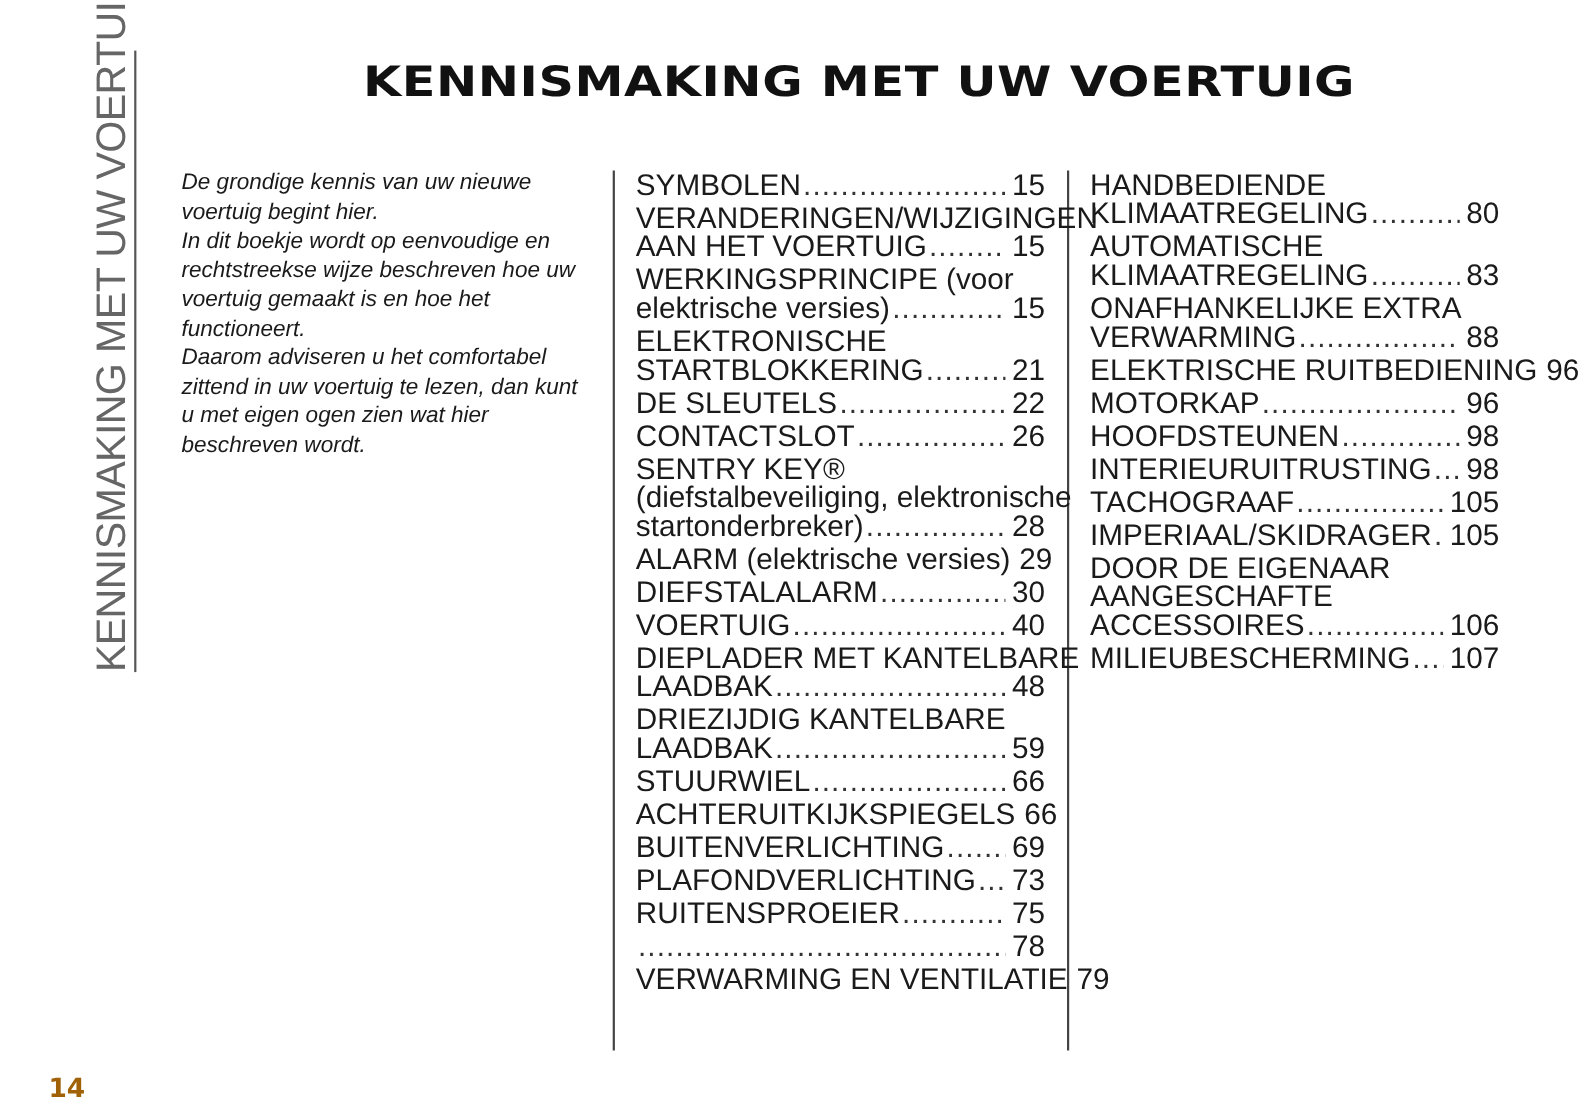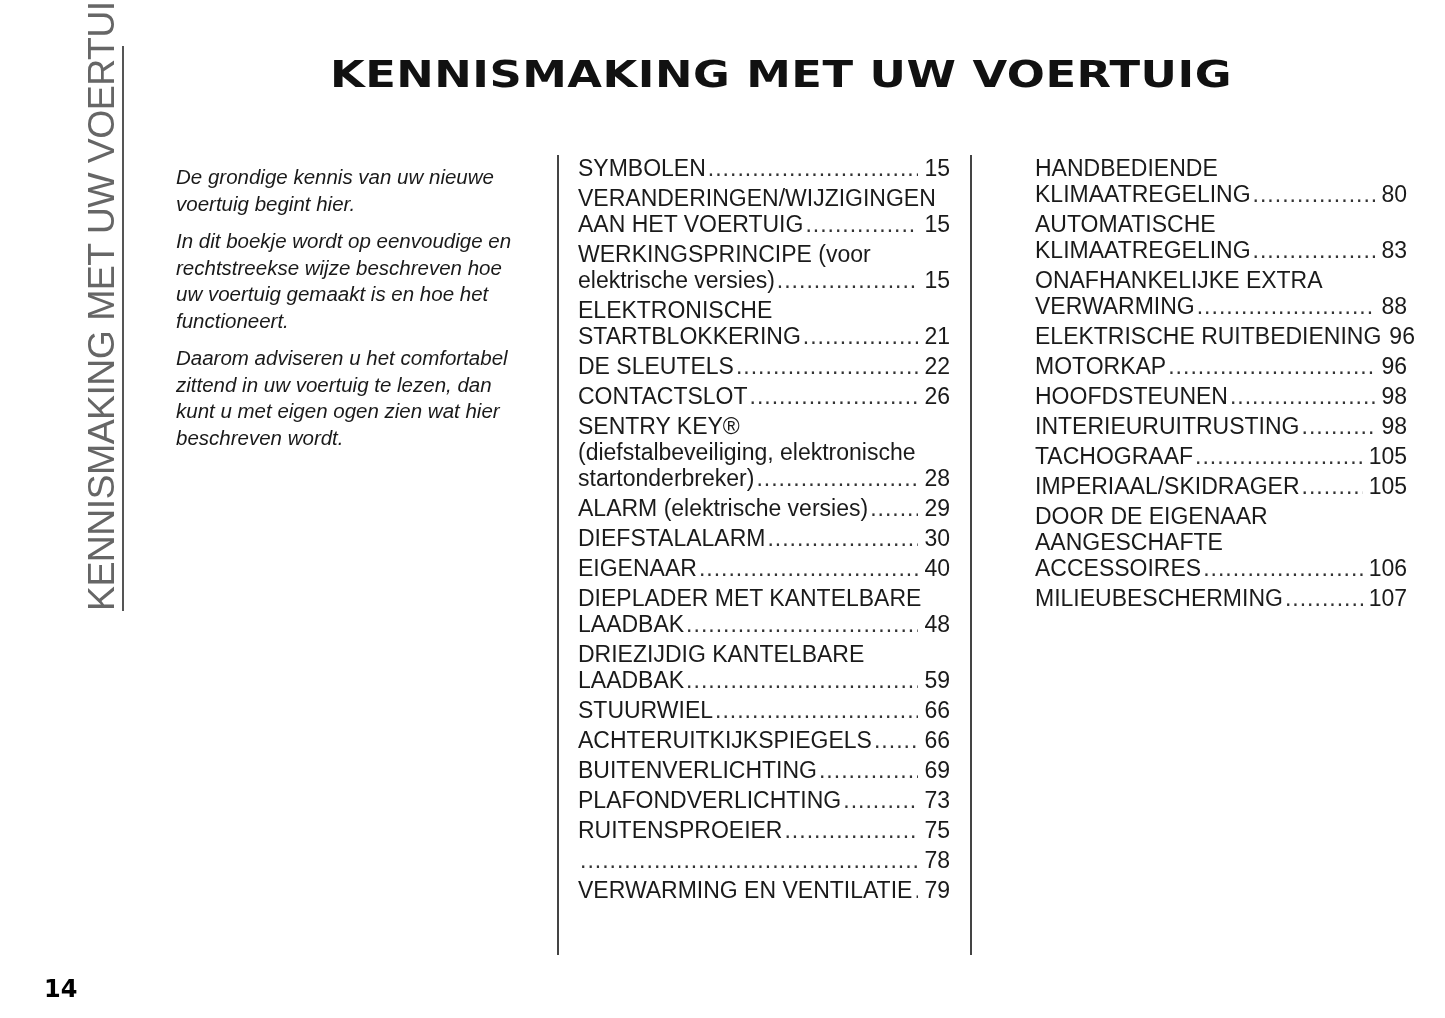--- a/index.html
+++ b/index.html
@@ -24,37 +24,37 @@
     font-family:"DejaVu Sans", sans-serif; font-weight:bold;
     font-size:38px; letter-spacing:0.4px; color:#111;
     transform: scaleX(1.18) scaleY(1.0); transform-origin:left top;
     white-space:nowrap;
   }
 
   .intro {
     position:absolute; left:165px; top:153px; width:370px;
     font-style:italic; font-size:20.5px; line-height:26.5px; color:#1a1a1a;
   }
-  .intro p { margin:11px; }
+  .intro p { margin:0; }
 
   .vrule { position:absolute; width:1.5px; background:#444; }
 
-  .toc { position:absolute; font-size:23px; color:#1a1a1a; }
+  .toc { position:absolute; font-size:27px; color:#1a1a1a; }
   .toc .entry { position:relative; }
   .toc .line { display:block; line-height:26px; height:26px; white-space:nowrap; }
   .toc .last { display:flex; align-items:baseline; line-height:26px; height:26px; white-space:nowrap; }
   .toc .last .label { flex:0 0 auto; }
   .toc .last .dots { flex:1 1 auto; overflow:hidden; color:#333; letter-spacing:1px; margin:0 6px 0 2px; }
   .toc .last .dots::before { content:"................................................................................................................................"; }
   .toc .last .page { flex:0 0 auto; text-align:left; }
   .toc .entry + .entry { margin-top:4px; }
 
   .page-num {
     position:absolute; left:44px; top:975px;
-    font-family:"DejaVu Sans", sans-serif; font-weight:bold; font-size:24px; color:#000000;
+    font-family:"DejaVu Sans", sans-serif; font-weight:bold; font-size:24px; color:#a16207;
   }
 </style>
 </head>
 <body>
 
 <div class="side-title">
   <div class="txt">KENNISMAKING MET UW VOERTUIG</div>
 </div>
 <div class="side-rule"></div>
 
@@ -133,21 +133,21 @@
     </div>
     <div class="entry">
       <div class="last">
         <span class="label">DIEFSTALALARM</span>
         <span class="dots"></span>
         <span class="page">30</span>
       </div>
     </div>
     <div class="entry">
       <div class="last">
-        <span class="label">EIGENAAR</span>
+        <span class="label">VOERTUIG</span>
         <span class="dots"></span>
         <span class="page">40</span>
       </div>
     </div>
     <div class="entry">
       <span class="line">DIEPLADER MET KANTELBARE</span>
       <div class="last">
         <span class="label">LAADBAK</span>
         <span class="dots"></span>
         <span class="page">48</span>
@@ -203,21 +203,21 @@
       </div>
     </div>
     <div class="entry">
       <div class="last">
         <span class="label">VERWARMING EN VENTILATIE</span>
         <span class="dots"></span>
         <span class="page">79</span>
       </div>
     </div>
   </div>
-<div class="toc" id="toc2" style="left:991px; top:155px; width:372px;margin-left:44px;">
+<div class="toc" id="toc2" style="left:991px; top:155px; width:372px;">
     <div class="entry">
       <span class="line">HANDBEDIENDE</span>
       <div class="last">
         <span class="label">KLIMAATREGELING</span>
         <span class="dots"></span>
         <span class="page">80</span>
       </div>
     </div>
     <div class="entry">
       <span class="line">AUTOMATISCHE</span>

